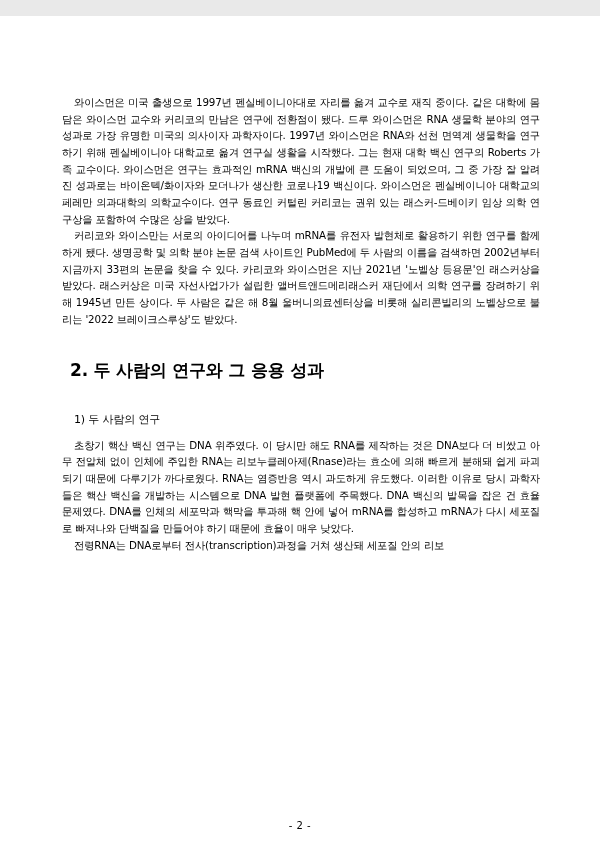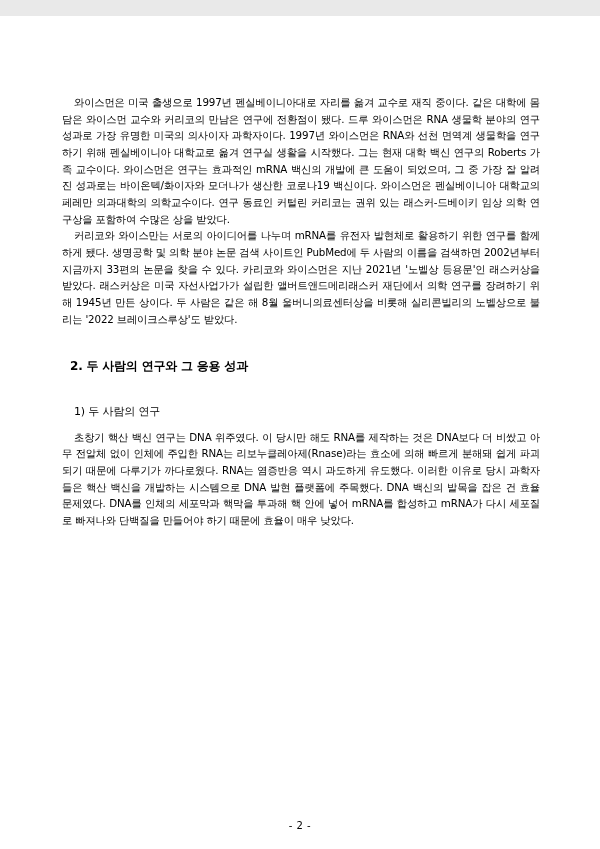--- a/index.html
+++ b/index.html
@@ -25,21 +25,21 @@
     text-align: justify;
     text-justify: inter-character;
     letter-spacing: -0.15px;
     word-break: break-all;
   }
   p.para {
     margin: 0 0 0 0;
     text-indent: 12px;
   }
   h2.section-heading {
-    font-size: 12px;
+    font-size: 17px;
     font-weight: bold;
     margin: 30px 0 26px 0;
     text-indent: 8px;
     letter-spacing: -0.2px;
     text-align: left;
   }
   p.subheading {
     font-size: 11px;
     margin: 0 0 8px 0;
     text-indent: 12px;
@@ -66,18 +66,19 @@
   <div class="doc-body">
 
     <p class="para">와이스먼은 미국 출생으로 1997년 펜실베이니아대로 자리를 옮겨 교수로 재직 중이다. 같은 대학에 몸담은 와이스먼 교수와 커리코의 만남은 연구에 전환점이 됐다. 드루 와이스먼은 RNA 생물학 분야의 연구 성과로 가장 유명한 미국의 의사이자 과학자이다. 1997년 와이스먼은 RNA와 선천 면역계 생물학을 연구하기 위해 펜실베이니아 대학교로 옮겨 연구실 생활을 시작했다. 그는 현재 대학 백신 연구의 Roberts 가족 교수이다. 와이스먼은 연구는 효과적인 mRNA 백신의 개발에 큰 도움이 되었으며, 그 중 가장 잘 알려진 성과로는 바이온텍/화이자와 모더나가 생산한 코로나19 백신이다. 와이스먼은 펜실베이니아 대학교의 페레만 의과대학의 의학교수이다. 연구 동료인 커털린 커리코는 권위 있는 래스커-드베이키 임상 의학 연구상을 포함하여 수많은 상을 받았다.</p>
     <p class="para">커리코와 와이스만는 서로의 아이디어를 나누며 mRNA를 유전자 발현체로 활용하기 위한 연구를 함께하게 됐다. 생명공학 및 의학 분야 논문 검색 사이트인 PubMed에 두 사람의 이름을 검색하면 2002년부터 지금까지 33편의 논문을 찾을 수 있다. 카리코와 와이스먼은 지난 2021년 '노벨상 등용문'인 래스커상을 받았다. 래스커상은 미국 자선사업가가 설립한 앨버트앤드메리래스커 재단에서 의학 연구를 장려하기 위해 1945년 만든 상이다. 두 사람은 같은 해 8월 울버니의료센터상을 비롯해 실리콘빌리의 노벨상으로 불리는 '2022 브레이크스루상'도 받았다.</p>
 
     <h2 class="section-heading">2. 두 사람의 연구와 그 응용 성과</h2>
 
     <p class="subheading">1) 두 사람의 연구</p>
 
     <p class="para">초창기 핵산 백신 연구는 DNA 위주였다. 이 당시만 해도 RNA를 제작하는 것은 DNA보다 더 비쌌고 아무 전알체 없이 인체에 주입한 RNA는 리보누클레아제(Rnase)라는 효소에 의해 빠르게 분해돼 쉽게 파괴되기 때문에 다루기가 까다로웠다. RNA는 염증반응 역시 과도하게 유도했다. 이러한 이유로 당시 과학자들은 핵산 백신을 개발하는 시스템으로 DNA 발현 플랫폼에 주목했다. DNA 백신의 발목을 잡은 건 효율 문제였다. DNA를 인체의 세포막과 핵막을 투과해 핵 안에 넣어 mRNA를 합성하고 mRNA가 다시 세포질로 빠져나와 단백질을 만들어야 하기 때문에 효율이 매우 낮았다.</p>
+    <p class="para">전령RNA는 DNA로부터 전사(transcription)과정을 거쳐 생산돼 세포질 안의 리보</p>
 
   </div>
 
   <div class="page-number">- 2 -</div>
 
 </div>
 
 </body></html>

